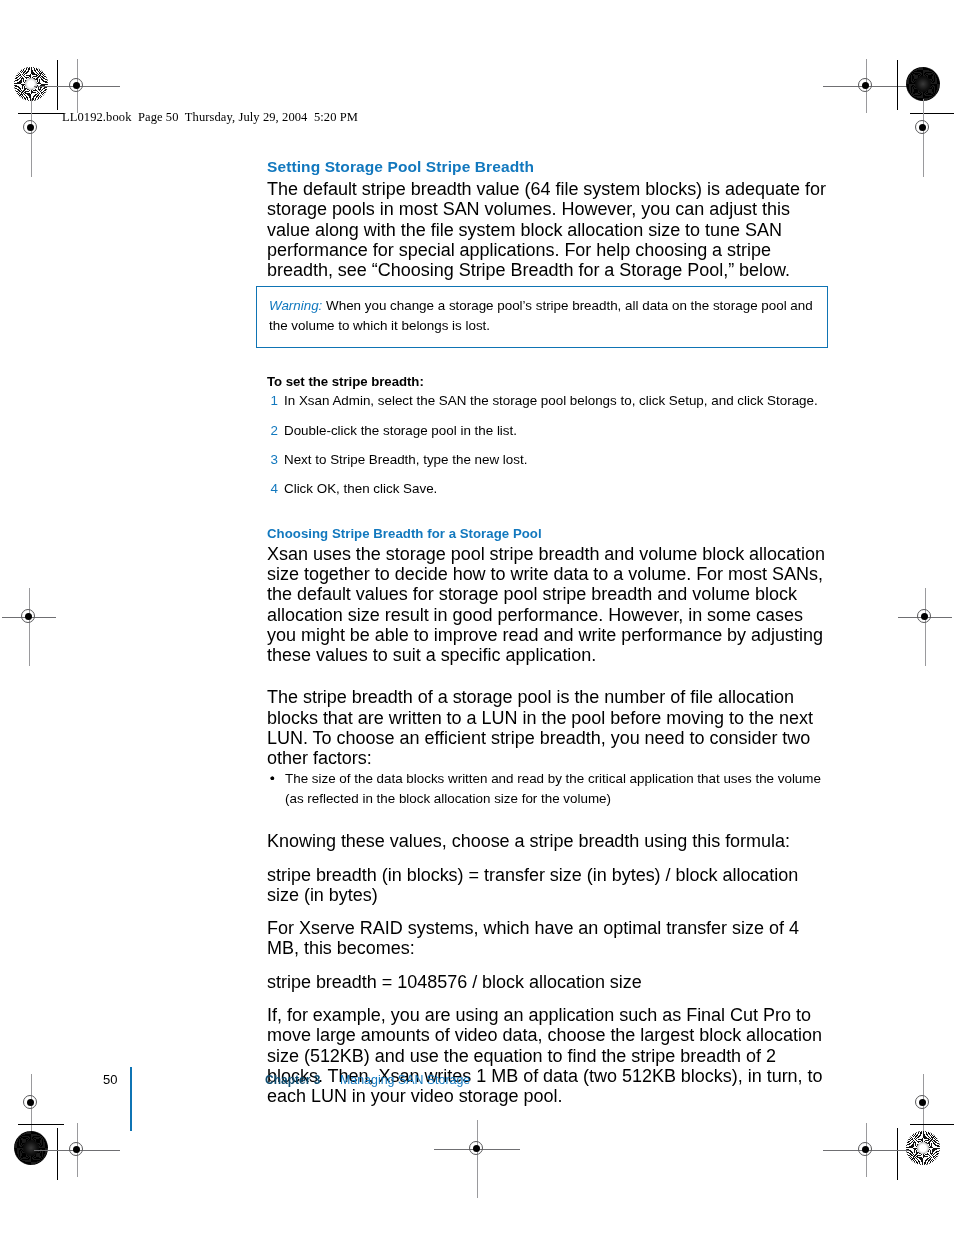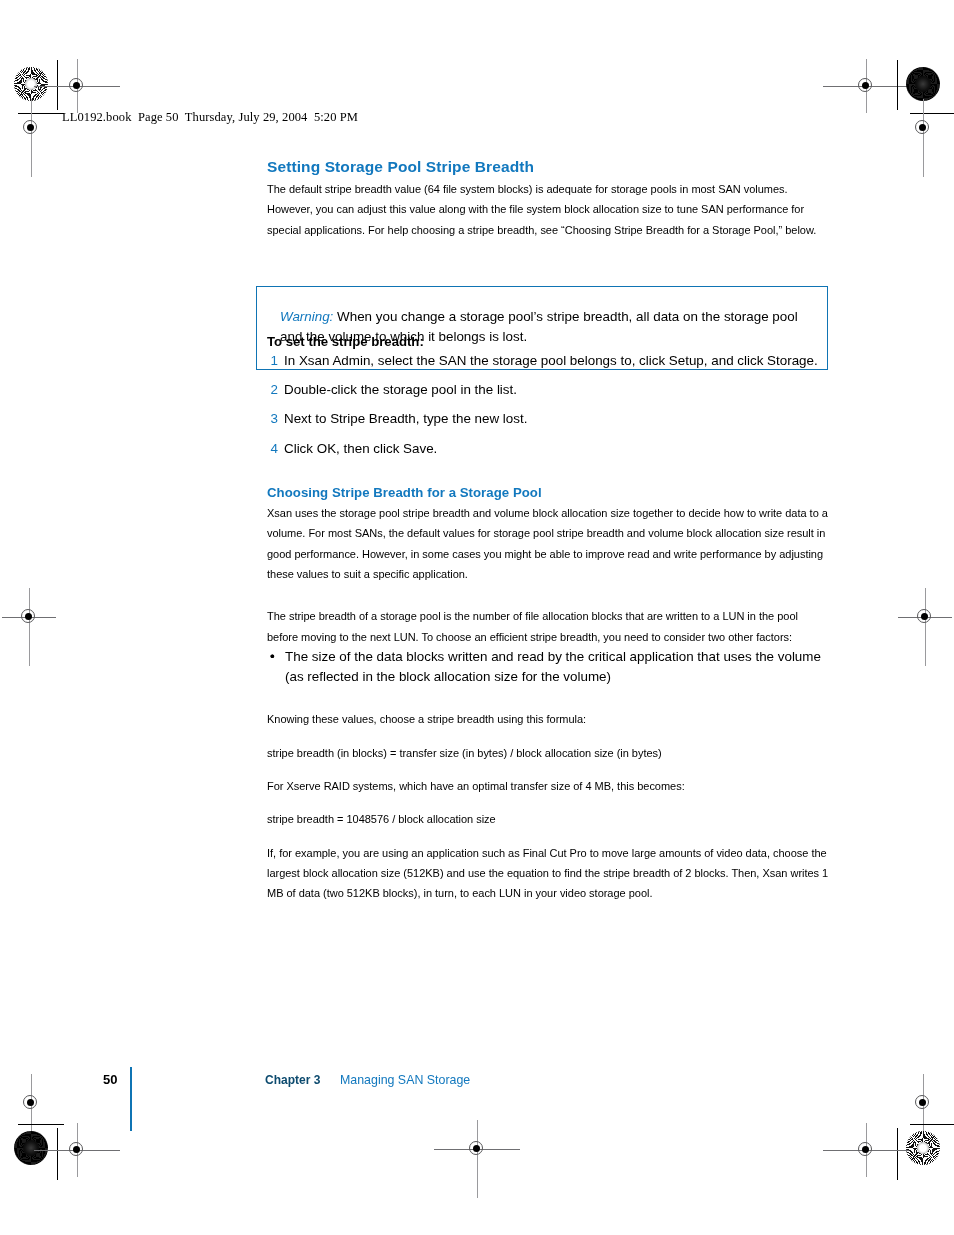--- a/index.html
+++ b/index.html
@@ -121,41 +121,41 @@
   h2.sub-title {
     margin: 0 0 3px 0;
     font-size: 13.2px;
     font-weight: bold;
     color: #1278be;
     letter-spacing: 0.05px;
   }
 
   p.body {
     margin: 0 0 0 0;
-    font-size: 11px;
+    font-size: 18px;
     line-height: 20.3px;
     color: #000;
     letter-spacing: -0.02px;
   }
   .gap-22 { height: 22px; }
   .gap-26 { height: 26px; }
   .gap-13 { height: 13px; }
 
   
   .callout {
     position: absolute;
     left: 256px;
     top: 286px;
     width: 572px;
     border: 1.2px solid #0f74b4;
     box-sizing: border-box;
     padding: 9px 12px 10px 12px;
   }
   .callout p {
-    margin: 11px;
+    margin: 0;
     font-size: 13.4px;
     line-height: 20.3px;
   }
   .callout .warn-label {
     color: #1278be;
     font-style: italic;
   }
 
   
   .proc-heading {
@@ -211,21 +211,21 @@
     left: 0;
     top: 1072px;
     width: 954px;
     height: 22px;
   }
   .footer .page-num {
     position: absolute;
     left: 103px;
     top: 0;
     font-size: 13px;
-    font-weight: bold;
+    font-weight: normal;
     color: #000;
   }
   .footer .foot-rule {
     position: absolute;
     left: 130px;
     top: -5px;
     width: 2px;
     height: 64px;
     background: #0f74b4;
   }

